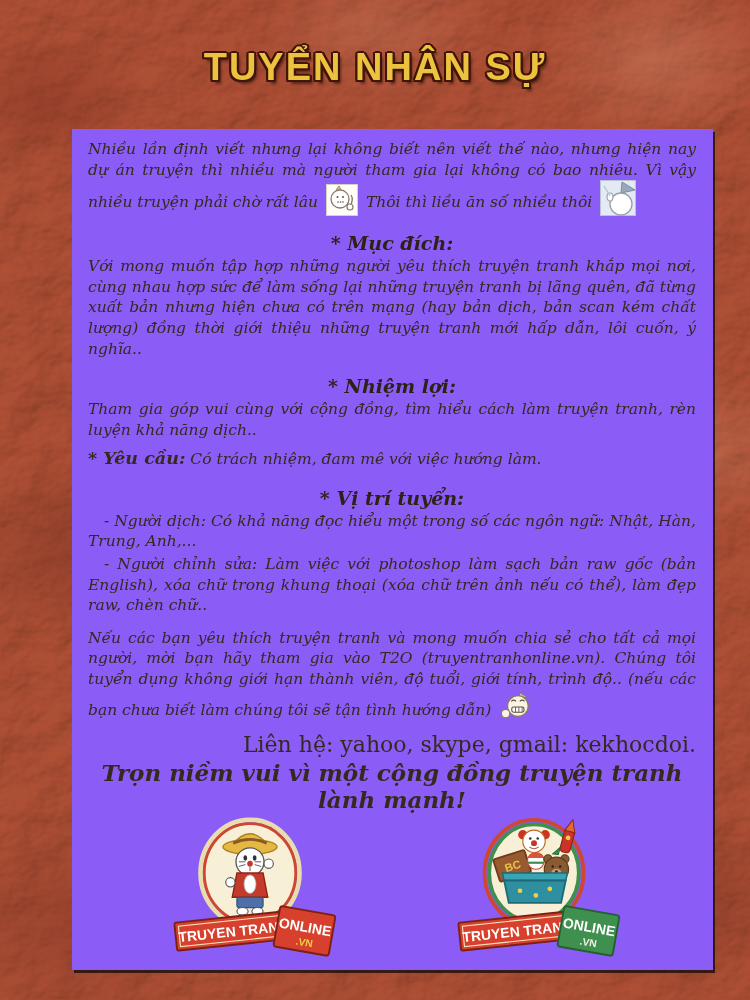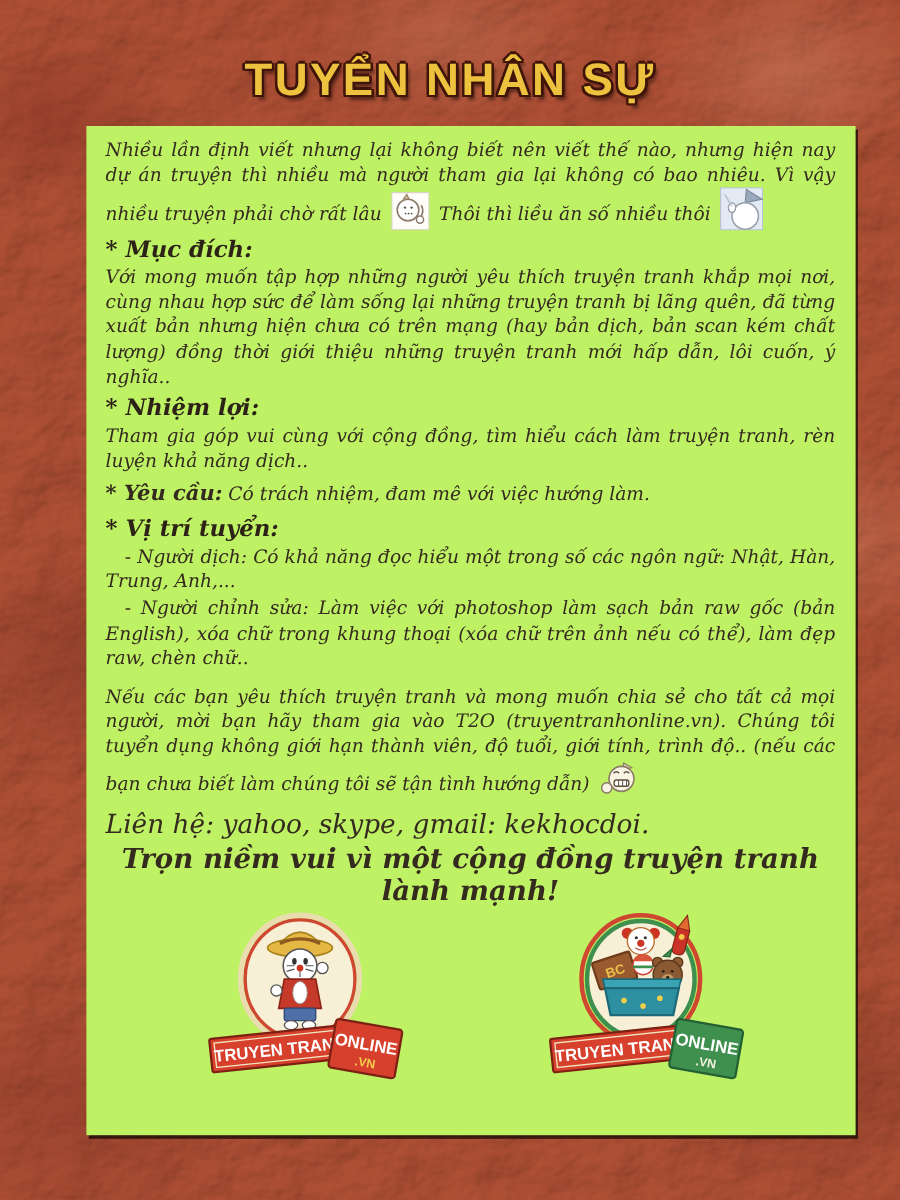--- a/index.html
+++ b/index.html
@@ -13,28 +13,28 @@
       radial-gradient(160px 120px at 94% 45%, rgba(220,150,120,.26), transparent 70%),
       radial-gradient(220px 150px at 10% 92%, rgba(120,46,34,.34), transparent 70%),
       radial-gradient(200px 130px at 90% 90%, rgba(90,32,24,.30), transparent 70%),
       radial-gradient(170px 110px at 50% 3%, rgba(216,146,116,.24), transparent 70%);
   }
   .title{position:absolute;top:46px;left:0;width:100%;text-align:center;margin:0;
     font-family:Liberation Sans, sans-serif;font-weight:bold;font-size:38px;letter-spacing:2px;
     color:#ecc23f;
     text-shadow:-2px -1px 0 #401509,2px -1px 0 #401509,-2px 2px 0 #401509,2px 2px 0 #401509,
       0 -2px 0 #401509,0 2px 0 #401509,-2px 0 0 #401509,2px 0 0 #401509,3px 4px 3px rgba(20,8,4,.55);}
-  .panel{position:absolute;left:72px;top:105px;width:641px;height:841px;background:#bef264;
+  .panel{position:absolute;left:72px;top:129px;width:641px;height:841px;background:#8b5cf6;
     box-shadow:2px 3px 0 rgba(28,14,7,.8);box-sizing:border-box;padding:10px 17px 0 16px;overflow:hidden;}
   .body{font-style:italic;font-size:15.5px;line-height:1.33;color:#342a1e;margin:0 0 2px 0;text-align:justify;}
-  .heading{font-style:italic;font-weight:bold;font-size:19px;color:#2c2216;margin:5px 0 2px 0;}
+  .heading{font-style:italic;font-weight:bold;font-size:19px;color:#2c2216;margin:16px 0 2px 0;text-align:center;}
   .inline-label{font-weight:bold;font-size:17.5px;}
   .pos{text-indent:16px;}
   .outro{margin-top:12px;}
-  .contact{font-style:italic;font-size:22px;text-align:left;margin:8px 0 2px;color:#342a1e;}
+  .contact{font-size:22px;text-align:right;margin:8px 0 2px;color:#342a1e;}
   .slogan{font-style:italic;font-size:23px;text-align:center;margin:0 0 2px;color:#342a1e;font-weight:bold;}
   .logos{display:flex;justify-content:center;gap:84px;margin-top:4px;}
   .emo{display:inline-block;vertical-align:-9px;margin:0 3px;}
   .logo-text{font-family:"Liberation Sans",sans-serif;font-weight:bold;}
 </style>
 </head>
 <body>
 
 <div>
 

